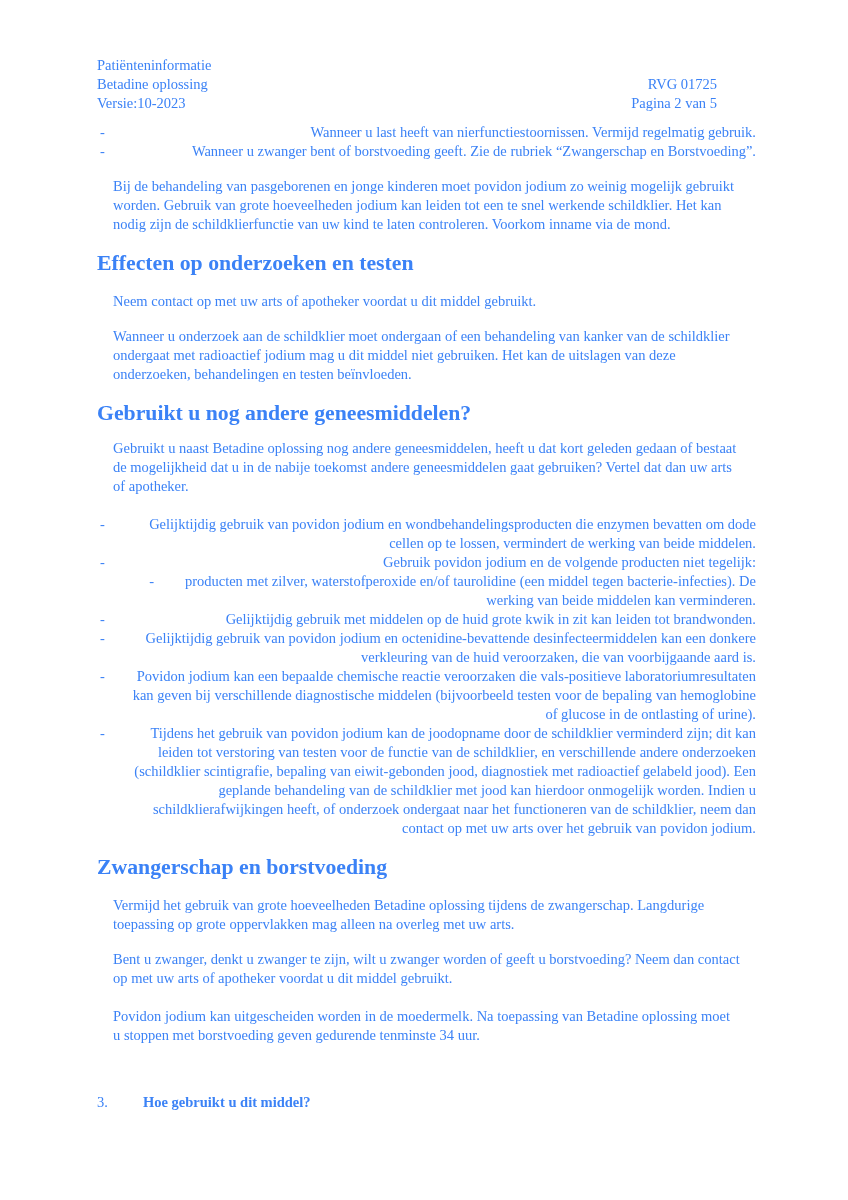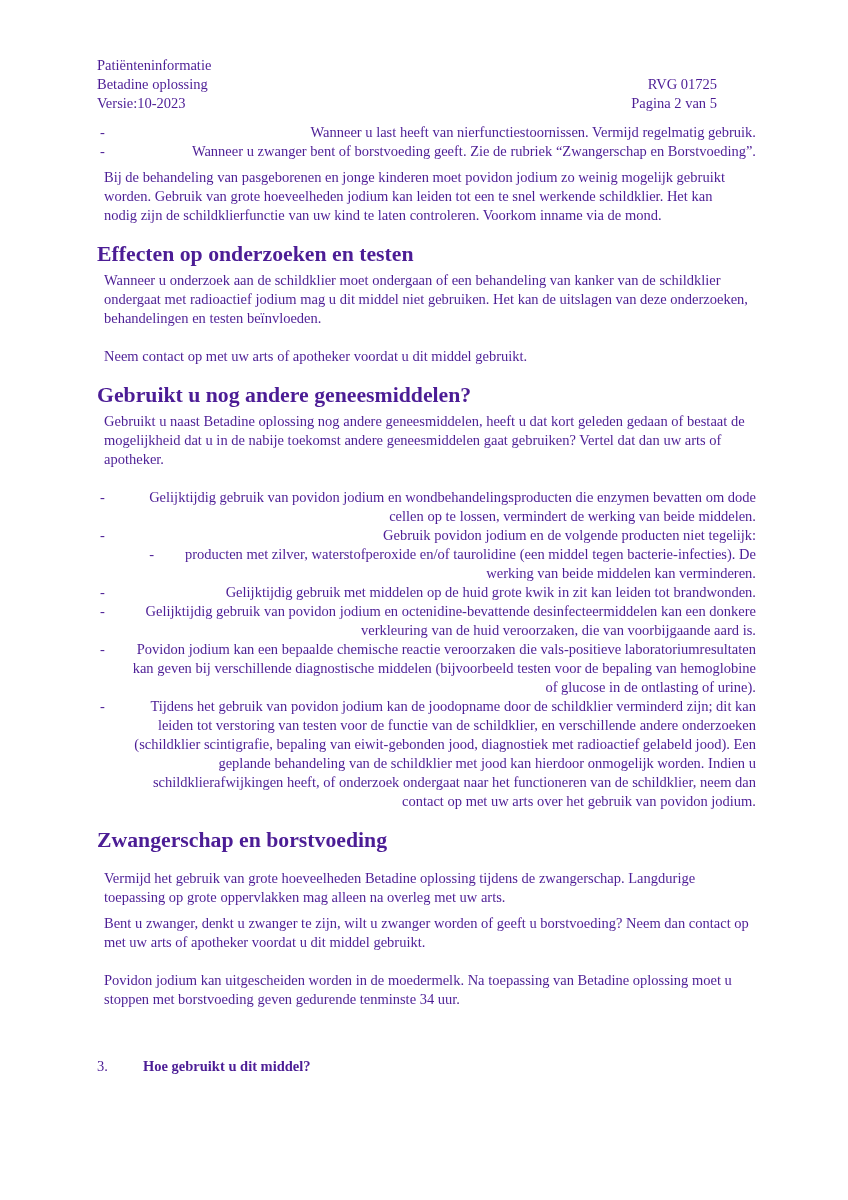--- a/index.html
+++ b/index.html
@@ -11,39 +11,39 @@
     position: relative;
     width: 848px;
     height: 1200px;
     margin: 0 auto;
     background: #ffffff;
     box-sizing: border-box;
     padding: 56px 92px 0 97px;
     font-family: "Liberation Serif", "DejaVu Serif", serif;
     font-size: 14.5px;
     line-height: 19px;
-    color: #4c1d95;
+    color: #3b82f6;
     overflow: hidden;
   }
 
   
   .doc-header { margin: 0; }
   .header-line {
     display: flex;
     justify-content: space-between;
     align-items: baseline;
   }
   .header-right {
     padding-right: 39px;
     text-align: right;
     white-space: nowrap;
   }
 
   
-  .para { margin: 7px; }
+  .para { margin: 16px; }
   .para.gap { margin-top: 19px; }
 
   
   .section-heading {
     font-weight: bold;
     margin: 0;
     margin-top: 20px;
   }
 
   
@@ -104,22 +104,22 @@
     </div>
     <div class="li">
       <span class="li-marker">-</span>
       <div class="li-text">Wanneer u zwanger bent of borstvoeding geeft. Zie de rubriek “Zwangerschap en Borstvoeding”.</div>
     </div>
   </div>
 
   <p class="para">Bij de behandeling van pasgeborenen en jonge kinderen moet povidon jodium zo weinig mogelijk gebruikt worden. Gebruik van grote hoeveelheden jodium kan leiden tot een te snel werkende schildklier. Het kan nodig zijn de schildklierfunctie van uw kind te laten controleren. Voorkom inname via de mond.</p>
 
   <h2 class="section-heading">Effecten op onderzoeken en testen</h2>
+  <p class="para gap">Neem contact op met uw arts of apotheker voordat u dit middel gebruikt.</p>
   <p class="para">Wanneer u onderzoek aan de schildklier moet ondergaan of een behandeling van kanker van de schildklier ondergaat met radioactief jodium mag u dit middel niet gebruiken. Het kan de uitslagen van deze onderzoeken, behandelingen en testen beïnvloeden.</p>
-  <p class="para gap">Neem contact op met uw arts of apotheker voordat u dit middel gebruikt.</p>
 
   <h2 class="section-heading">Gebruikt u nog andere geneesmiddelen?</h2>
   <p class="para">Gebruikt u naast Betadine oplossing nog andere geneesmiddelen, heeft u dat kort geleden gedaan of bestaat de mogelijkheid dat u in de nabije toekomst andere geneesmiddelen gaat gebruiken? Vertel dat dan uw arts of apotheker.</p>
 
   <div class="dash-list gap">
     <div class="li">
       <span class="li-marker">-</span>
       <div class="li-text">Gelijktijdig gebruik van povidon jodium en wondbehandelingsproducten die enzymen bevatten om dode cellen op te lossen, vermindert de werking van beide middelen.</div>
     </div>
     <div class="li">

